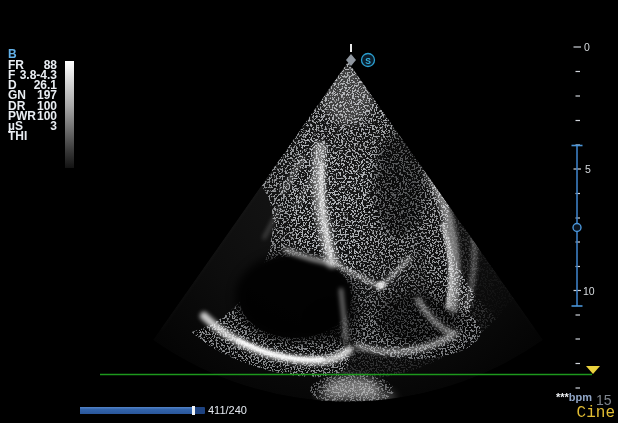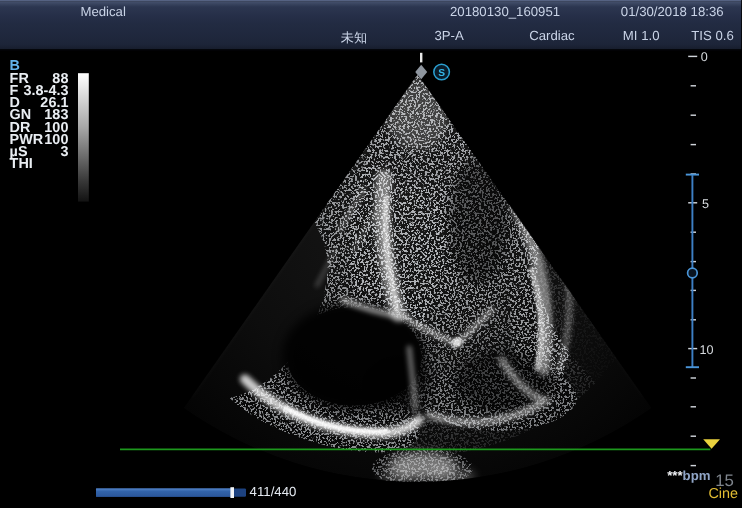--- a/index.html
+++ b/index.html
@@ -45,41 +45,29 @@
     position:absolute;left:0;top:0;height:7px;width:90%;
     background:linear-gradient(#5585c9 0%,#3264ab 35%,#2a569a 100%);
   }
   .cinethumb{
     position:absolute;top:-1px;right:-2px;width:3px;height:9px;background:#f2f4f7;
   }
   .frame-counter{position:absolute;left:208px;top:404px;z-index:20;font-size:11px;color:#e4e9f0;}
   .hr-text{position:absolute;left:556px;top:391px;z-index:21;font-size:11px;font-weight:bold;color:#f0f2f5;white-space:nowrap;}
   .hr-unit{color:#90a5c6;}
   .ruler-15{position:absolute;left:596px;top:392px;z-index:20;font-size:14px;color:#7f858d;}
-  .cine-label{position:absolute;right:3px;top:404px;z-index:21;font-size:12px;color:#e2bd33;}
+  .cine-label{position:absolute;right:3px;top:404px;z-index:21;font-size:16px;color:#e2bd33;font-family:Liberation Mono, monospace;}
   svg.echo{position:absolute;left:0;top:0;z-index:10;}
 </style>
 </head>
 <body>
 
 <div class="screen">
 
-  <div class="topbar">
-    <span class="hdr-txt" style="left:67px">Medical</span>
-    <span class="hdr-txt" style="left:375px">20180130_160951</span>
-    <span class="hdr-txt" style="right:15px">01/30/2018 18:36</span>
-  </div>
-
-  <div class="statusbar">
-    <span class="hdr-txt" style="left:284px">未知</span>
-    <span class="hdr-txt" style="left:362px">3P-A</span>
-    <span class="hdr-txt" style="left:441px">Cardiac</span>
-    <span class="hdr-txt" style="left:519px">MI 1.0</span>
-    <span class="hdr-txt" style="left:576px">TIS 0.6</span>
-  </div>
+
 
   <svg class="echo" width="618" height="423" viewBox="0 0 618 423">
     <defs>
       <clipPath id="sector">
           <path d="M348,62 L153,340 A340,340 0 0 0 543,340 Z"></path>
         </clipPath>
       <radialGradient id="base" cx="348" cy="170" r="300" gradientUnits="userSpaceOnUse">
         <stop offset="0%" stop-color="#181818"></stop>
           <stop offset="55%" stop-color="#0d0d0d"></stop>
           <stop offset="100%" stop-color="#000"></stop>
@@ -216,21 +204,21 @@
     <div class="p-row">
       <span>F</span>
         <span>3.8-4.3</span>
     </div>
     <div class="p-row">
       <span>D</span>
         <span>26.1</span>
     </div>
     <div class="p-row">
       <span>GN</span>
-        <span>183</span>
+        <span>197</span>
     </div>
     <div class="p-row">
       <span>DR</span>
         <span>100</span>
     </div>
     <div class="p-row">
       <span>PWR</span>
         <span>100</span>
     </div>
     <div class="p-row">
@@ -242,18 +230,18 @@
         <span></span>
     </div>
   </div>
   <div class="graybar"></div>
 
   <div class="cinebar">
     <div class="cinefill" style="width: 90%;">
       <div class="cinethumb"></div>
     </div>
   </div>
-  <div class="frame-counter">411/440</div>
+  <div class="frame-counter">411/240</div>
   <div class="ruler-15">15</div>
   <div class="hr-text"><span>***</span><span class="hr-unit">bpm</span></div>
   <div class="cine-label">Cine</div>
 
 </div>
 
 </body></html>

